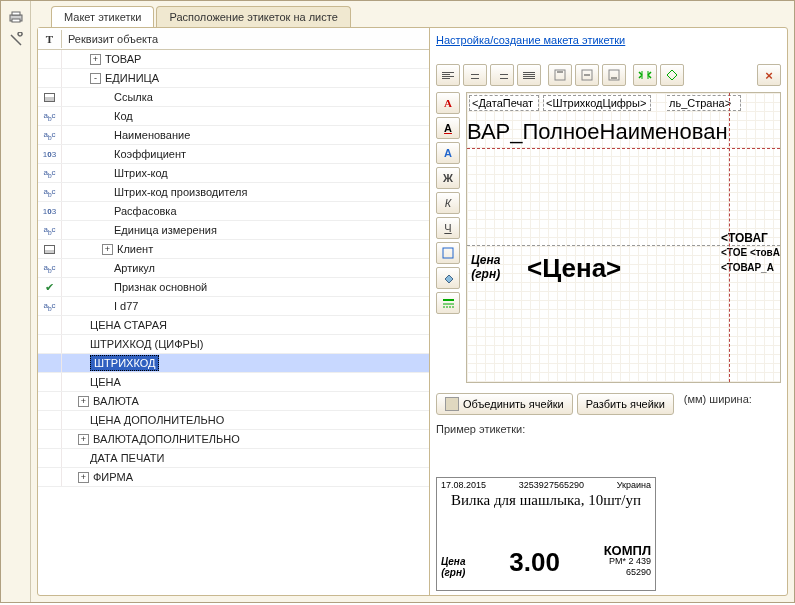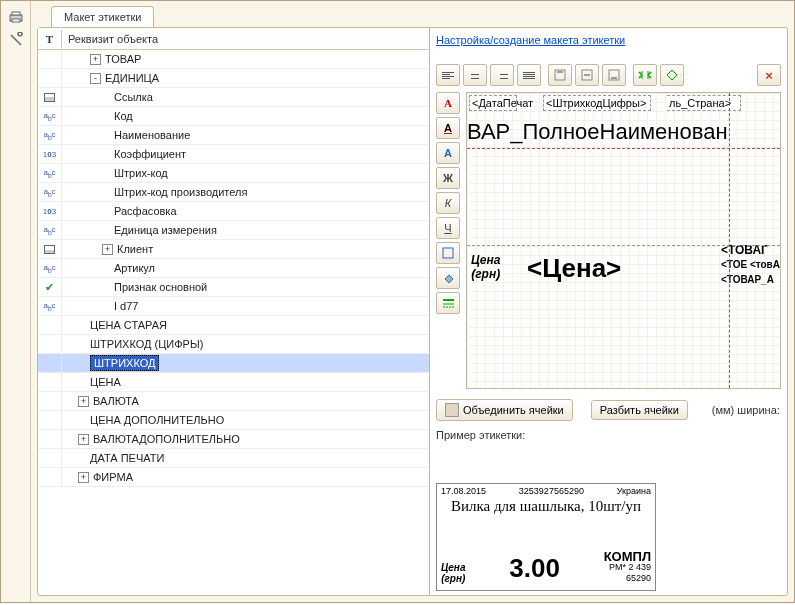--- a/index.html
+++ b/index.html
@@ -50,30 +50,30 @@
 .canvas-wrap { flex: 1; border: 1px solid #c0b8a0; background: #fff; position: relative; overflow: hidden; }
 
 .grid-bg { position: absolute; inset: 0; background-image:
  linear-gradient(to right, #f4f0e8 1px, transparent 1px),
  linear-gradient(to bottom, #f4f0e8 1px, transparent 1px);
  background-size: 9px 9px; }
 .cell-field { position: absolute; background: #fff; border: 1px dashed #999; font-size: 11px; padding: 1px 2px; color: #000; }
 .big-name { position: absolute; font-size: 22px; font-weight: normal; color: #000; left: 0; top: 26px; }
 .price-label { position: absolute; left: 4px; top: 160px; font-size: 12px; font-style: italic; font-weight: bold; color: #000; text-align: center; }
 .price-big { position: absolute; left: 60px; top: 160px; font-size: 26px; font-weight: 900; color: #000; }
-.right-labels { position: absolute; right: 0; top: 150px; font-size: 12px; font-weight: bold; text-align: left; line-height: 14px; }
-
-.merge-row { display: flex; gap: 18px; align-items: center; padding: 4px 6px; }
+.right-labels { position: absolute; right: 0; top: 138px; font-size: 12px; font-weight: bold; text-align: left; line-height: 14px; }
+
+.merge-row { display: flex; gap: 4px; padding: 4px 6px; }
 .btn { border: 1px solid #c0b8a0; background: linear-gradient(#fff,#f0e8d8); border-radius: 3px; padding: 3px 8px; font-size: 11px; cursor: pointer; display: flex; align-items: center; gap: 4px; }
 .btn .bicon { width: 14px; height: 14px; background: #e0d8c0; border: 1px solid #999; }
 .width-lbl { font-size: 11px; color: #333; margin-left: 6px; }
 
 .preview-section { padding: 4px 6px; }
 .preview-title { font-size: 11px; color: #333; margin-bottom: 3px; }
-.preview-box { border: 1px solid #888; width: 220px; background: #fff; padding: 2px 4px 6px 4px; margin-top: 42px; }
+.preview-box { border: 1px solid #888; width: 220px; background: #fff; padding: 2px 4px 12px 4px; margin-top: 42px; }
 .pv-top { display: flex; justify-content: space-between; font-size: 9px; }
 .pv-name { text-align: center; font-size: 15px; margin: 2px 0 36px 0; font-family: Liberation Serif, serif; }
 .pv-bottom { display: flex; align-items: flex-end; justify-content: space-between; }
 .pv-price-lbl { font-size: 10px; font-style: italic; font-weight: bold; text-align: center; line-height: 11px; }
 .pv-price { font-size: 26px; font-weight: 700; }
 .pv-right { text-align: right; font-size: 9px; line-height: 11px; }
 .pv-right .unit { font-size: 13px; font-weight: bold; }
 
 .icon-abc { font-size: 8px; color: #4060a0; font-weight: normal; }
 .icon-103 { font-size: 8px; color: #4060a0; }
@@ -98,20 +98,21 @@
     <div class="tbtn">
       <svg width="16" height="16" viewBox="0 0 16 16">
           <path d="M3 3 L9 9 M13 13 L9 9 M12 4 a2 2 0 1 1 .1 0" stroke="#666" fill="none" stroke-width="1.5"></path>
         </svg>
     </div>
   </div>
 
   <div class="main-area">
     <div class="tabs-row">
       <div class="tab active"><span>Макет этикетки</span></div>
+      <div class="tab inactive"><span>Расположение этикеток на листе</span></div>
     </div>
 
     <div class="tab-frame">
       <div class="left-panel">
         <div class="tree-header">
           <div class="tcol icon-col"><b style="font-family:serif">T</b></div>
           <div class="tcol">Реквизит объекта</div>
         </div>
         <div class="tree-body" id="tree-body">
             <div class="tree-row">
@@ -411,21 +412,21 @@
             <div class="tbtn2">
                 <svg width="13" height="12">
                   <line x1="1" y1="3" x2="12" y2="3" stroke="#0a0" stroke-width="2"></line>
                   <line x1="1" y1="7" x2="12" y2="7" stroke="#0a0"></line>
                   <line x1="1" y1="10" x2="12" y2="10" stroke="#0a0" stroke-dasharray="2 1"></line>
                 </svg>
               </div>
           </div>
           <div class="canvas-wrap">
             <div class="grid-bg"></div>
-            <div class="cell-field" style="left:2px;top:2px;width:48px">&lt;ДатаПечат</div>
+            <div class="cell-field" style="left:2px;top:2px;width:70px">&lt;ДатаПечат</div>
             <div class="cell-field" style="left:76px;top:2px;width:108px">&lt;ШтрихкодЦифры&gt;</div>
             <div class="cell-field" style="left:200px;top:2px;width:74px;border-left:none">ль_Страна&gt;</div>
             <div class="big-name">ВАР_ПолноеНаименован</div>
             <div style="position:absolute;left:0;top:55px;right:0;border-top:1px dashed #b44"></div>
             <div class="price-label"><span>Цена</span><br><span>(грн)</span></div>
             <div class="price-big">&lt;Цена&gt;</div>
             <div class="right-labels">
               <span>&lt;ТОВАГ</span><br>
               <span style="font-size:10px">&lt;ТОЕ &lt;товА</span><br>
               <span style="font-size:10px">&lt;ТОВАР_А</span>

